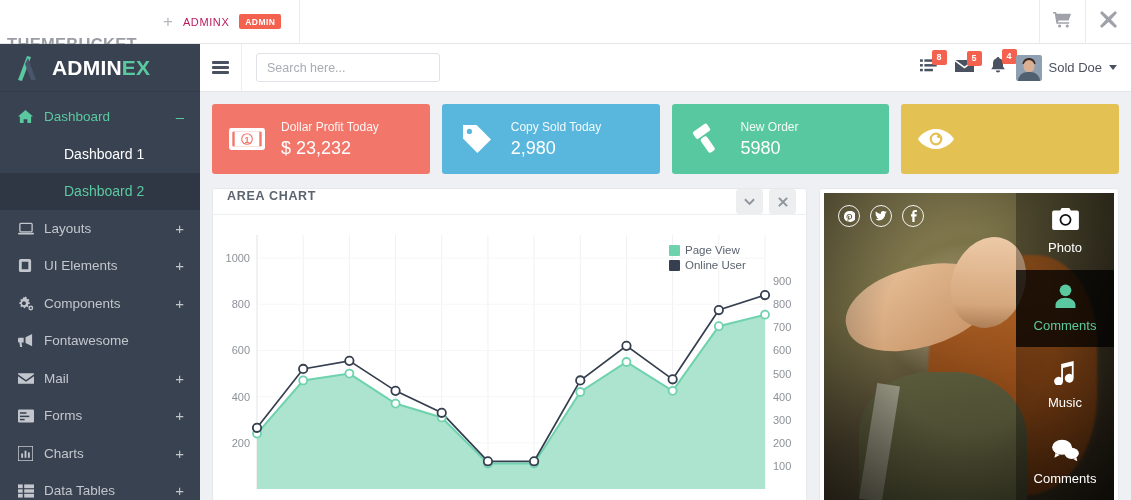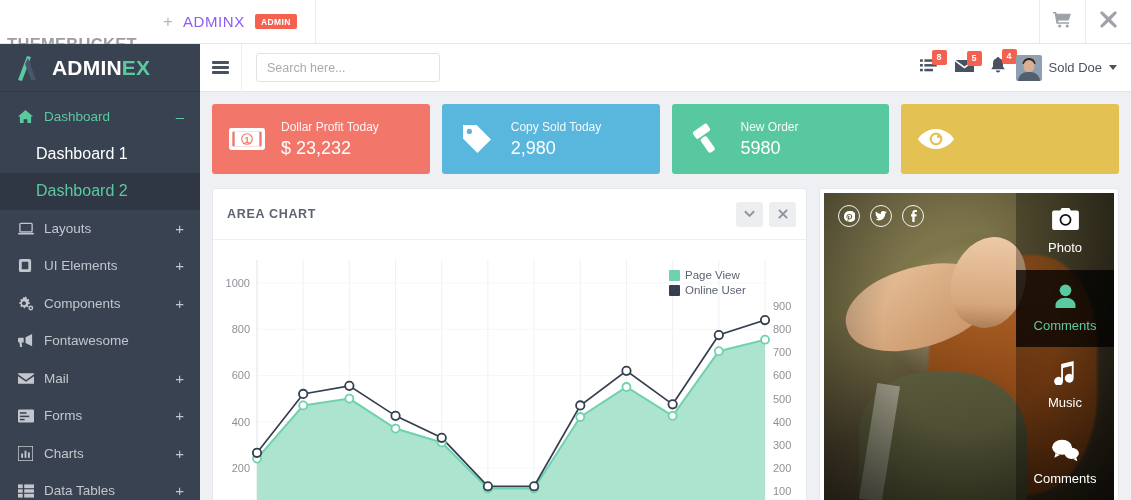--- a/index.html
+++ b/index.html
@@ -23,21 +23,21 @@
     margin-top: 44px;
   }
   .brand-cell .txt {
     font-size: 16.5px; font-weight: bold; color: #9a9da3; letter-spacing: 0.3px;
   }
   .tab-cell {
     display: flex; align-items: center; gap: 10px;
     padding: 0 18px; border-right: 1px solid #e9ebef;
   }
   .tab-plus { color: #b4b7bd; font-size: 17px; }
-  .tab-name { color: #8b5cf6; font-size: 15px; letter-spacing: 0.6px; }
+  .tab-name { color: #be185d; font-size: 11px; letter-spacing: 0.6px; }
   .tab-badge {
     background: #f4614f; color: #fff; font-size: 8.5px; font-weight: bold;
     padding: 3px 6px 2px; border-radius: 2px; letter-spacing: 0.4px;
   }
   .topstrip-spacer { flex: 1; }
   .top-icon-btn {
     width: 46px; display: flex; align-items: center; justify-content: center;
     border-left: 1px solid #e9ebef; cursor: pointer;
   }
   .top-icon-btn svg { fill: #9fa2a8; }
@@ -70,21 +70,21 @@
   }
   .menu-item .mi-ic svg { fill: #c3c7cd; }
   .menu-item .mi-label { flex: 1; }
   .menu-item .mi-sign { font-size: 15px; color: #c3c7cd; line-height: 1; }
   .menu-item.active { color: #5bc9a0; }
   .menu-item.active .mi-ic svg { fill: #5bc9a0; }
   .menu-item.active .mi-sign { color: #5bc9a0; }
 
   .submenu-item {
     display: flex; align-items: center; height: 37px;
-    padding-left: 36px; font-size: 16px; color: #ffffff; cursor: pointer; text-align: center;
+    padding-left: 64px; font-size: 14px; color: #ffffff; cursor: pointer; text-align: center;
   }
   .submenu-item.sub-active {
     background: #2f3745; color: #5bc9a0;
   }
 
   
   .main { flex: 1; display: flex; flex-direction: column; min-width: 0; }
 
   .header {
     height: 48px; background: #fff; display: flex; align-items: center;
@@ -156,21 +156,21 @@
 
   .lower-row { display: flex; gap: 12px; }
 
   
   .panel {
     flex: 1; background: #fff; border-radius: 3px; min-width: 0;
     border: 1px solid #e6e8eb; display: flex; flex-direction: column;
     height: 318px;
   }
   .panel-head {
-    height: 51px; display: flex; align-items: center; padding: 0 10px 0 14px;
+    height: 26px; display: flex; align-items: flex-start; padding: 0 10px 0 14px;
     border-bottom: 1px solid #edeff1; flex-shrink: 0;
   }
   .panel-title {
     font-size: 12.5px; font-weight: bold; color: #5c6470; letter-spacing: 0.7px;
   }
   .panel-head .sp { flex: 1; }
   .panel-btn {
     width: 27px; height: 25px; background: #eceef0; border-radius: 3px;
     display: flex; align-items: center; justify-content: center;
     margin-left: 6px; cursor: pointer; color: #8e949d; font-size: 12px;

